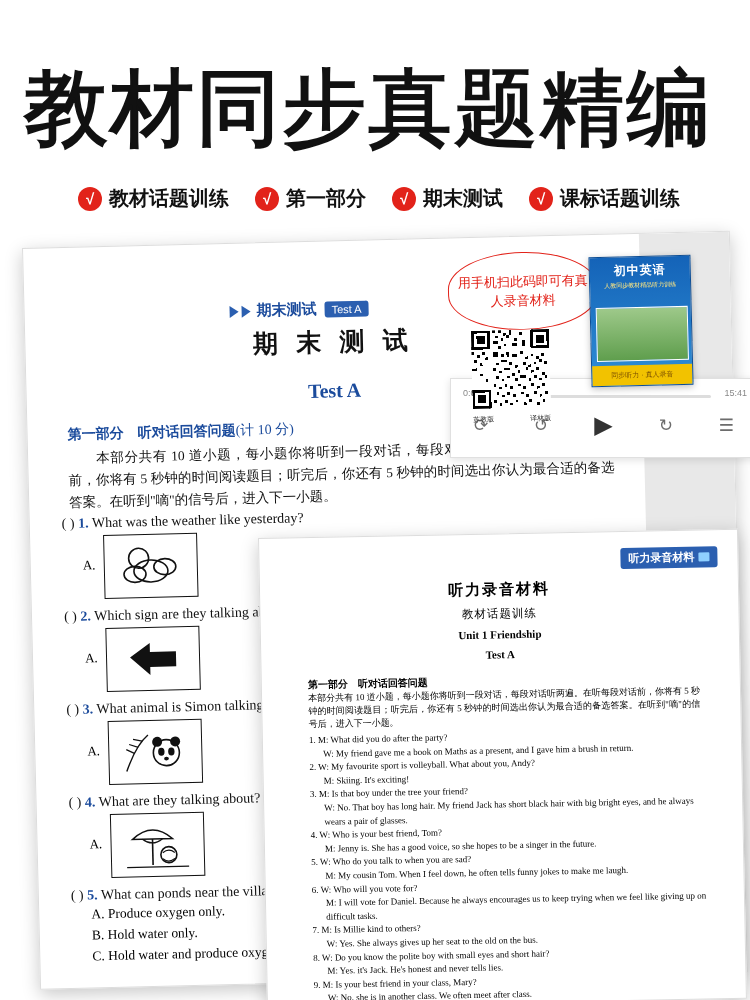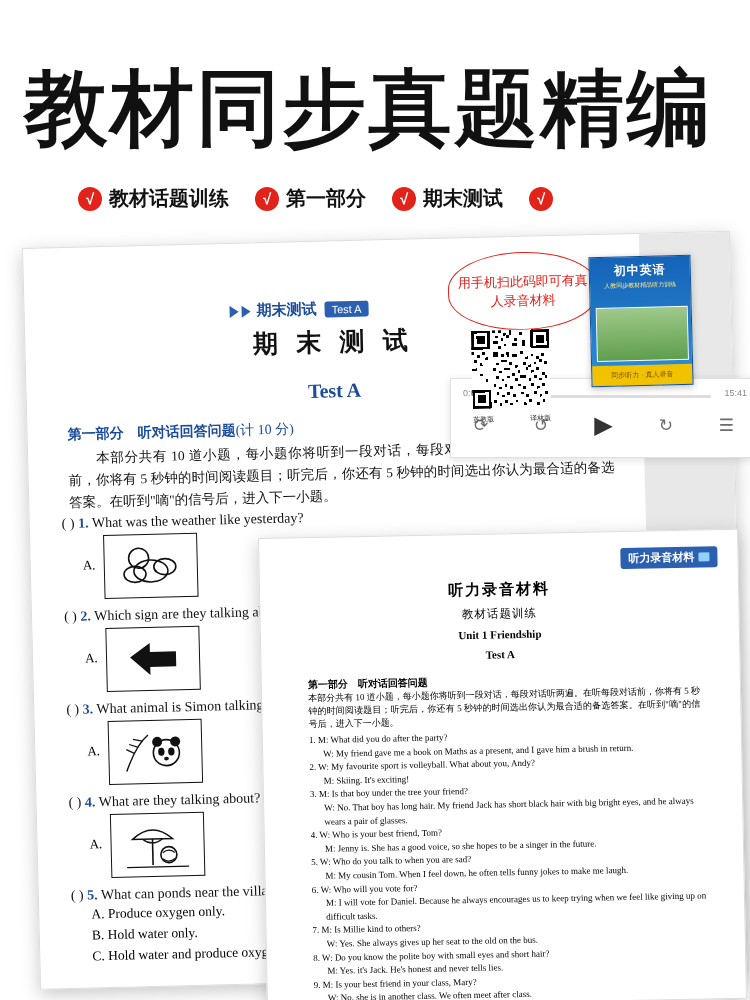--- a/index.html
+++ b/index.html
@@ -240,20 +240,21 @@
     <div class="feature">
       <span class="tick">√</span>
       <span class="feature-label">第一部分</span>
     </div>
     <div class="feature">
       <span class="tick">√</span>
       <span class="feature-label">期末测试</span>
     </div>
     <div class="feature">
       <span class="tick">√</span>
+      <span class="feature-label">课标话题训练</span>
     </div>
   </div>
 
   <div class="sheet sheet-a">
     <div class="sheet-a-inner">
       <div class="grey-panel"></div>
 
       <div class="run-head">
         <span class="tri"></span>
         <span class="tri2"></span>

